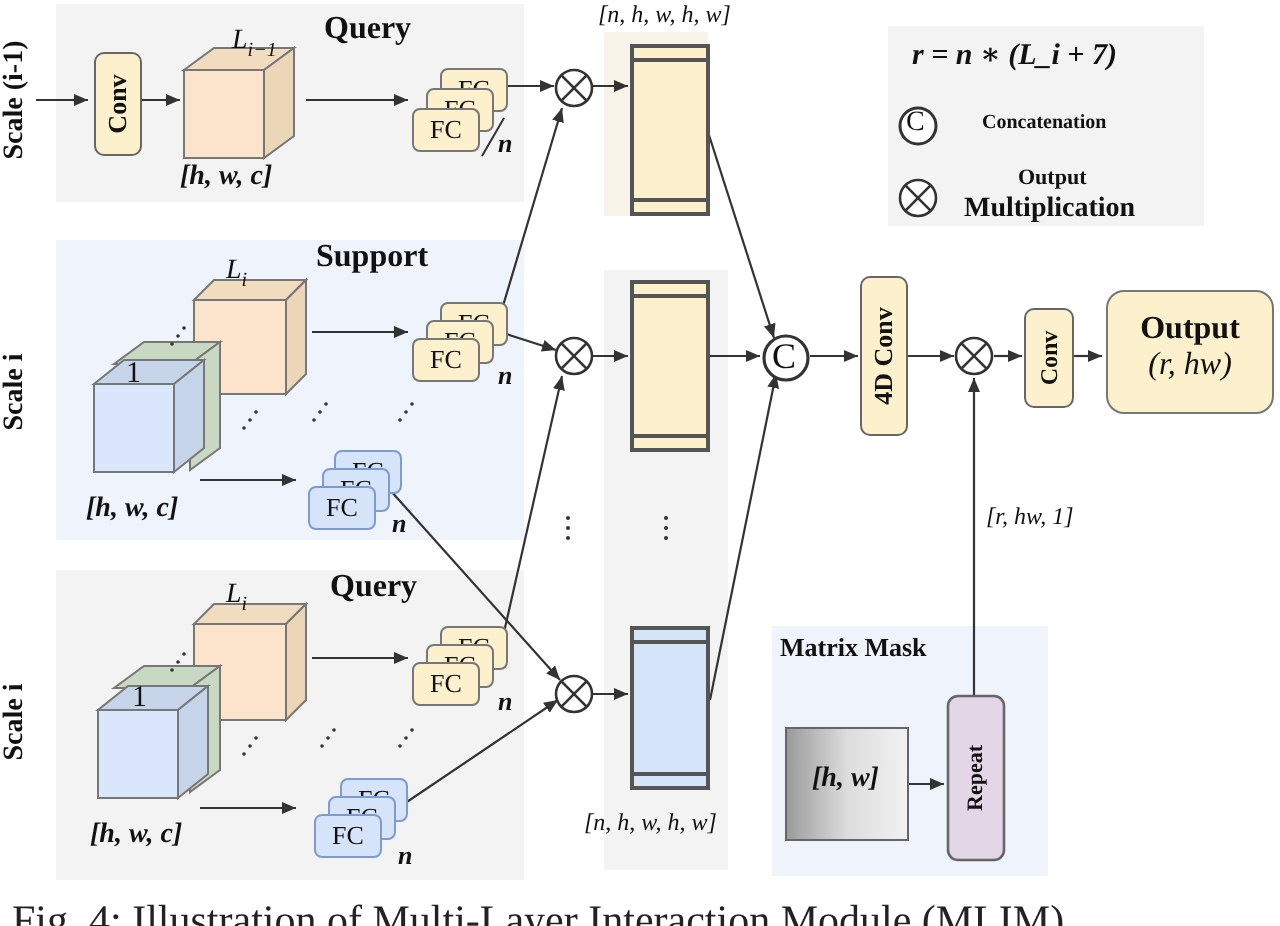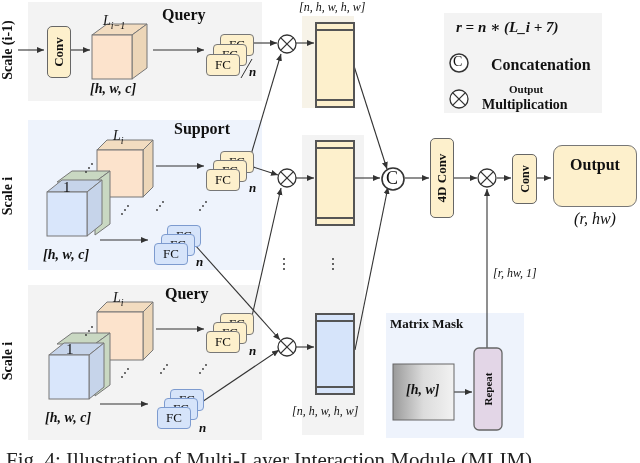--- a/index.html
+++ b/index.html
@@ -190,28 +190,28 @@
   <rect x="393" y="364" width="61" height="56" fill="url(#maskgrad)" stroke="#666" stroke-width="1"></rect>
 
   <rect x="474" y="348" width="28" height="82" rx="5" fill="#e3d6e7" stroke="#666" stroke-width="1.3"></rect>
 </svg>
 
 <div class="scale" style="left:-22px;top:42px;width:60px;text-align:center;">Scale (i-1)</div>
 <div class="scale" style="left:-14px;top:188px;width:44px;text-align:center;">Scale i</div>
 <div class="scale" style="left:-14px;top:353px;width:44px;text-align:center;">Scale i</div>
 
 <div class="ptitle" style="left:162px;top:6px;">Query</div>
-<div class="ptitle" style="left:174px;top:120px;">Support</div>
+<div class="ptitle" style="left:158px;top:120px;">Support</div>
 <div class="ptitle" style="left:165px;top:285px;">Query</div>
 
 <div class="conv" style="left:47px;top:26px;width:22px;height:50px;">
   <span class="vtext" style="font-size:13px;">Conv</span>
 </div>
 
-<div class="dim" style="left:103px;top:13px;font-size:14px;">L<sub style="font-size:10px;">i−1</sub></div>
+<div class="dim" style="left:116px;top:13px;font-size:14px;">L<sub style="font-size:10px;">i−1</sub></div>
 <div class="dim" style="left:113px;top:128px;">L<sub style="font-size:10px;">i</sub></div>
 <div class="dim" style="left:113px;top:290px;">L<sub style="font-size:10px;">i</sub></div>
 <div class="dim" style="left:63px;top:179px;font-style:normal;font-size:15px;">1</div>
 <div class="dim" style="left:66px;top:341px;font-style:normal;font-size:15px;">1</div>
 
 <div class="dim" style="left:90px;top:81px;font-weight:bold;">[h, w, c]</div>
 <div class="dim" style="left:43px;top:247px;font-weight:bold;">[h, w, c]</div>
 <div class="dim" style="left:45px;top:410px;font-weight:bold;">[h, w, c]</div>
 
 <div>
@@ -262,37 +262,37 @@
 <div class="col b" style="left:315px;top:313px;width:36px;height:78px;">
   <div class="bar" style="top:0;border-bottom-width:2px;height:5px;"></div>
   <div class="bar" style="bottom:0;border-top-width:2px;height:5px;"></div>
 </div>
 <div class="dim" style="left:292px;top:404px;font-size:12px;">[n, h, w, h, w]</div>
 
 <div class="abs" style="left:386px;top:168px;font-size:18px;">C</div>
 
 <div class="dim" style="left:456px;top:18px;font-size:15px;font-weight:bold;">r = n ∗ (L_i + 7)</div>
 <div class="abs" style="left:453px;top:54px;font-size:14px;">C</div>
-<div class="abs" style="left:491px;top:56px;font-size:16px;font-weight:bold;">Concatenation</div>
+<div class="abs" style="left:491px;top:56px;font-size:10px;font-weight:bold;">Concatenation</div>
 <div class="abs" style="left:509px;top:83px;font-size:11px;font-weight:bold;">Output</div>
 <div class="abs" style="left:482px;top:97px;font-size:14px;font-weight:bold;">Multiplication</div>
 
 <div class="conv" style="left:430px;top:138px;width:22px;height:78px;">
   <span class="vtext" style="font-size:13px;">4D Conv</span>
 </div>
 
 <div class="conv" style="left:512px;top:154px;width:23px;height:48px;">
   <span class="vtext" style="font-size:12px;">Conv</span>
 </div>
 
 <div class="out" style="left:553px;top:145px;width:82px;height:60px;text-align:center;">
   <div style="font-weight:bold;font-size:16px;margin-top:10px;">Output</div>
-  <div style="font-style:italic;font-size:16px;margin-top:36px;">(r, hw)</div>
-</div>
-<div class="dim" style="left:493px;top:251px;font-size:12px;margin-top:15px;">[r, hw, 1]</div>
+  <div style="font-style:italic;font-size:16px;">(r, hw)</div>
+</div>
+<div class="dim" style="left:493px;top:251px;font-size:12px;">[r, hw, 1]</div>
 
 <div class="ptitle" style="left:390px;top:316px;font-size:13px;">Matrix Mask</div>
 <div class="dim" style="left:406px;top:382px;font-size:14px;font-weight:bold;">[h, w]</div>
 <div class="abs" style="left:474px;top:348px;width:28px;height:82px;">
   <span class="vtext" style="font-size:11px;">Repeat</span>
 </div>
 
 <div class="caption">Fig. 4: Illustration of Multi-Layer Interaction Module (MLIM)</div>
 
 </body></html>

